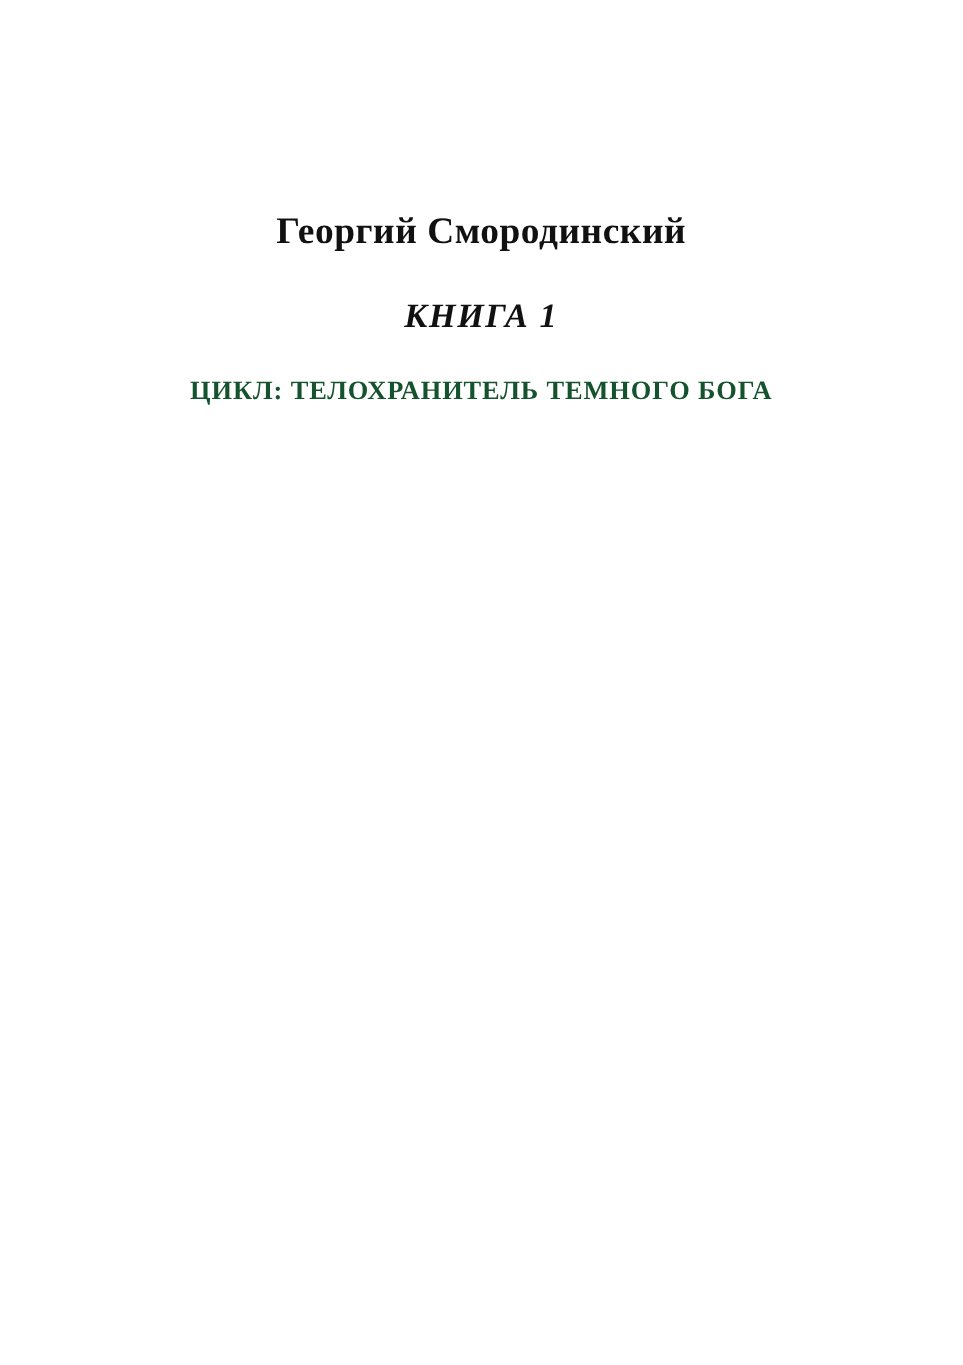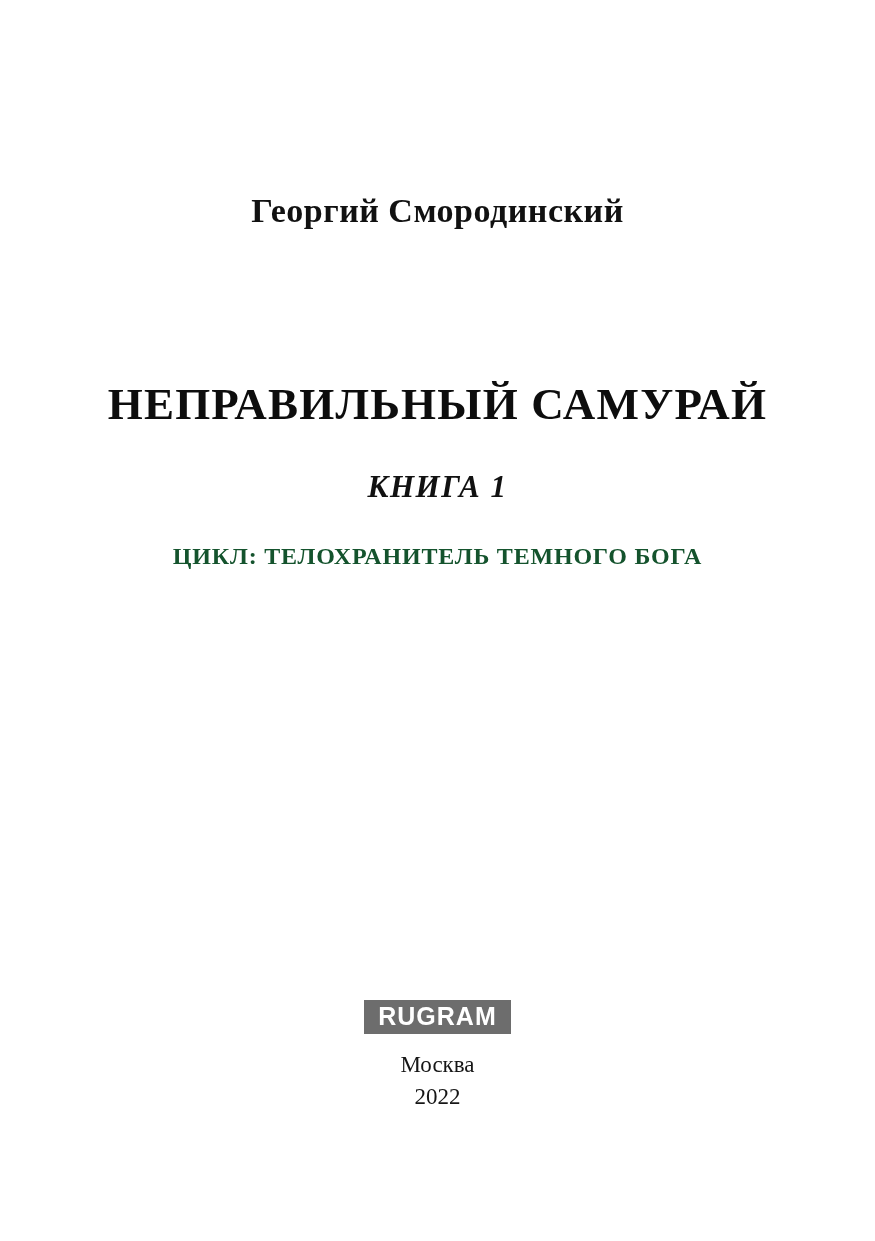--- a/index.html
+++ b/index.html
@@ -100,25 +100,19 @@
     line-height: 1.25;
   }
 </style>
 </head>
 <body>
 
 <div class="page">
 
   <div class="author">Георгий Смородинский</div>
 
-  <div class="title">НЕПРАВИЛЬНЫЙ САМУРАЙ</div>
 
   <div class="book-number">КНИГА 1</div>
 
   <div class="series">ЦИКЛ: ТЕЛОХРАНИТЕЛЬ ТЕМНОГО БОГА</div>
 
-  <div class="publisher-block">
-    <div class="publisher-logo">RUGRAM</div>
-    <div class="city">Москва</div>
-    <div class="year">2022</div>
-  </div>
 
 </div>
 
 </body></html>

